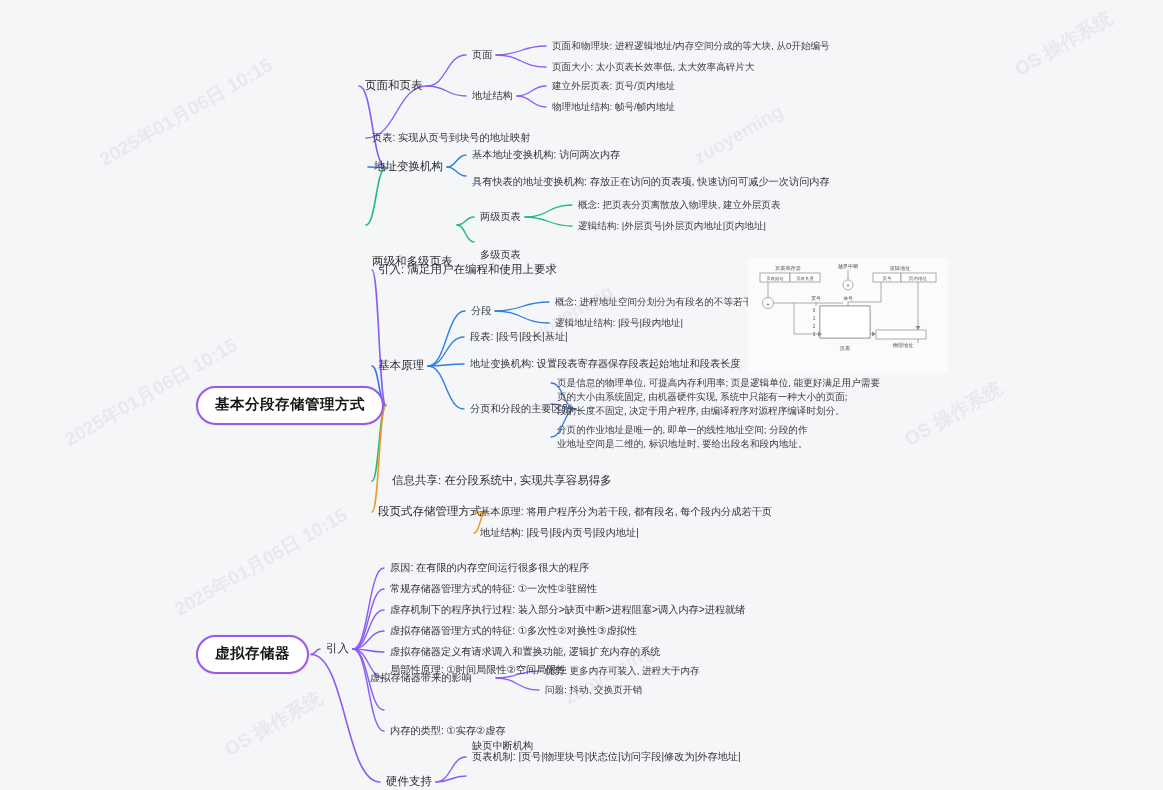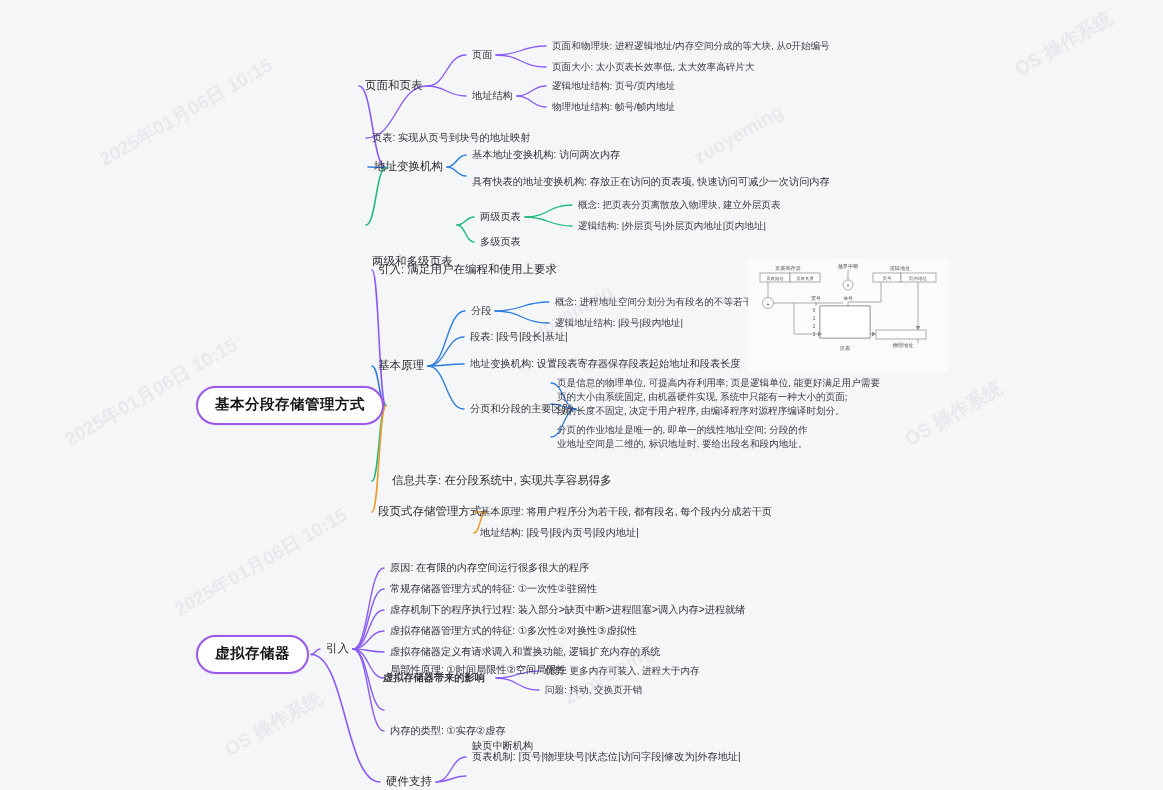--- a/index.html
+++ b/index.html
@@ -107,31 +107,31 @@
       <path d="M 353 649 C 368.5 649, 368.5 731, 384 731" fill="none" stroke="#8b5cf6" stroke-width="1.4" stroke-linecap="round"></path>
       <path d="M 311 654.5 C 345.5 654.5, 345.5 782, 380 782" fill="none" stroke="#8b5cf6" stroke-width="1.6" stroke-linecap="round"></path>
       <path d="M 436 782 C 451 782, 451 757, 466 757" fill="none" stroke="#8b5cf6" stroke-width="1.4" stroke-linecap="round"></path>
       <path d="M 436 782 C 451 782, 451 776, 466 776" fill="none" stroke="#8b5cf6" stroke-width="1.4" stroke-linecap="round"></path>
     </svg>
     <div class="node l1" style="left: 365px; top: 78px;">页面和页表</div>
     <div class="node l2" style="left: 472px; top: 48px;">页面</div>
     <div class="node l3" style="left: 552px; top: 39.5px;">页面和物理块: 进程逻辑地址/内存空间分成的等大块, 从0开始编号</div>
     <div class="node l3" style="left: 552px; top: 60.5px;">页面大小: 太小页表长效率低, 太大效率高碎片大</div>
     <div class="node l2" style="left: 472px; top: 89px;">地址结构</div>
-    <div class="node l3" style="left: 552px; top: 79.5px;">逻辑地址结构: 页号/页内地址</div>
+    <div class="node l3" style="left: 552px; top: 79.5px;">建立外层页表: 页号/页内地址</div>
     <div class="node l3" style="left: 552px; top: 100.5px;">物理地址结构: 帧号/帧内地址</div>
     <div class="node l2" style="left: 372px; top: 131px;">页表: 实现从页号到块号的地址映射</div>
     <div class="node l1" style="left: 374px; top: 159px;">地址变换机构</div>
     <div class="node l2" style="left: 472px; top: 148px;">基本地址变换机构: 访问两次内存</div>
     <div class="node l2" style="left: 472px; top: 175px;">具有快表的地址变换机构: 存放正在访问的页表项, 快速访问可减少一次访问内存</div>
     <div class="node l1" style="left: 372px; top: 217px; margin-top: 37px;">两级和多级页表</div>
     <div class="node l2" style="left: 480px; top: 210px;">两级页表</div>
     <div class="node l3" style="left: 578px; top: 198.5px;">概念: 把页表分页离散放入物理块, 建立外层页表</div>
     <div class="node l3" style="left: 578px; top: 219.5px;">逻辑结构: |外层页号|外层页内地址|页内地址|</div>
-    <div class="node l2" style="left: 480px; top: 235px; text-align: center;">多级页表</div>
+    <div class="node l2" style="left: 480px; top: 248px; text-align: center;">多级页表</div>
     <div class="node root" style="left: 196px; top: 386px;">基本分段存储管理方式</div>
     <div class="node l1" style="left: 378px; top: 262px;">引入: 满足用户在编程和使用上要求</div>
     <div class="node l1" style="left: 378px; top: 358px;">基本原理</div>
     <div class="node l2" style="left: 471px; top: 304px;">分段</div>
     <div class="node l3" style="left: 555px; top: 295.5px;">概念: 进程地址空间分划分为有段名的不等若干段</div>
     <div class="node l3" style="left: 555px; top: 316.5px;">逻辑地址结构: |段号|段内地址|</div>
     <div class="node l2" style="left: 470px; top: 330px;">段表: |段号|段长|基址|</div>
     <div class="node l2" style="left: 470px; top: 357px;">地址变换机构: 设置段表寄存器保存段表起始地址和段表长度</div>
     <div class="node l2" style="left: 470px; top: 402px;">分页和分段的主要区别</div>
     <div class="node l3" style="left: 557px; top: 376.5px;">页是信息的物理单位, 可提高内存利用率; 页是逻辑单位, 能更好满足用户需要</div>
@@ -143,21 +143,21 @@
     <div class="node l1" style="left: 378px; top: 504px;">段页式存储管理方式</div>
     <div class="node l2" style="left: 480px; top: 505px;">基本原理: 将用户程序分为若干段, 都有段名, 每个段内分成若干页</div>
     <div class="node l2" style="left: 480px; top: 526px;">地址结构: |段号|段内页号|段内地址|</div>
     <div class="node root" style="left: 196px; top: 635px;">虚拟存储器</div>
     <div class="node l1" style="left: 326px; top: 641px;">引入</div>
     <div class="node l2" style="left: 390px; top: 561px;">原因: 在有限的内存空间运行很多很大的程序</div>
     <div class="node l2" style="left: 390px; top: 582px;">常规存储器管理方式的特征: ①一次性②驻留性</div>
     <div class="node l2" style="left: 390px; top: 603px;">虚存机制下的程序执行过程: 装入部分&gt;缺页中断&gt;进程阻塞&gt;调入内存&gt;进程就绪</div>
     <div class="node l2" style="left: 390px; top: 624px;">虚拟存储器管理方式的特征: ①多次性②对换性③虚拟性</div>
     <div class="node l2" style="left: 390px; top: 645px;">虚拟存储器定义有请求调入和置换功能, 逻辑扩充内存的系统</div>
-    <div class="node l2" style="left: 383px; top: 671px; font-weight: bold;">虚拟存储器带来的影响</div>
+    <div class="node l2" style="left: 370px; top: 671px;">虚拟存储器带来的影响</div>
     <div class="node l3" style="left: 545px; top: 664.5px;">优势: 更多内存可装入, 进程大于内存</div>
     <div class="node l3" style="left: 545px; top: 683.5px;">问题: 抖动, 交换页开销</div>
     <div class="node l2" style="left: 390px; top: 663px;">局部性原理: ①时间局限性②空间局限性</div>
     <div class="node l2" style="left: 390px; top: 724px;">内存的类型: ①实存②虚存</div>
     <div class="node l1" style="left: 386px; top: 774px;">硬件支持</div>
     <div class="node l2" style="left: 472px; top: 750px;">页表机制: |页号|物理块号|状态位|访问字段|修改为|外存地址|</div>
     <div class="node l2" style="left: 472px; top: 739px;">缺页中断机构</div>
     <div class="diagram" style="left: 748px; top: 258px; width: 200px; height: 115px;">
       <svg width="200" height="115" viewBox="0 0 200 115">
         <text x="40" y="12" font-size="5.2" fill="#55555c" text-anchor="middle" font-family="&quot;Liberation Sans&quot;,sans-serif">页表寄存器</text>

